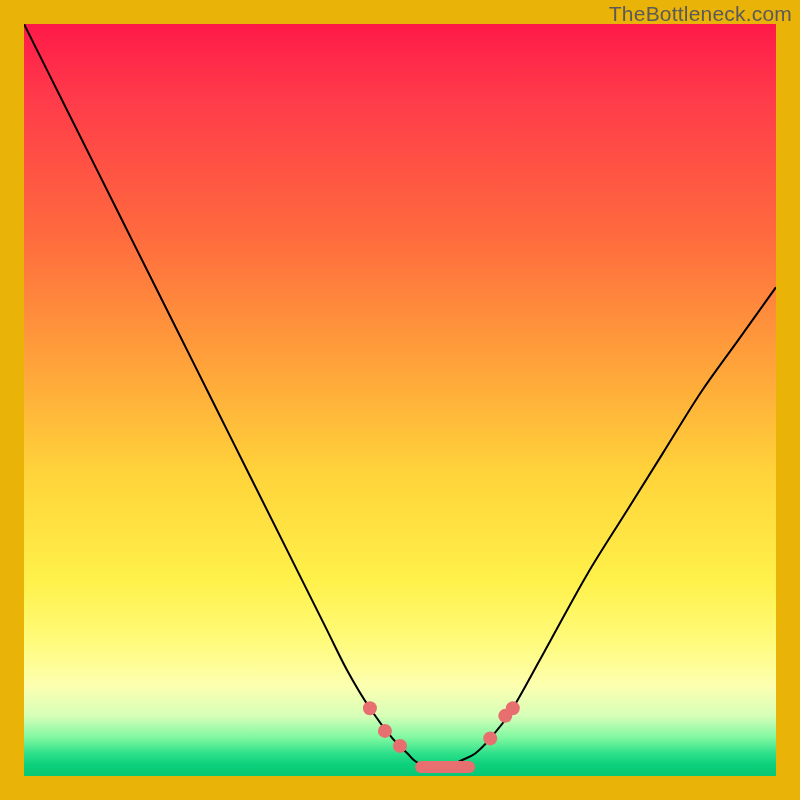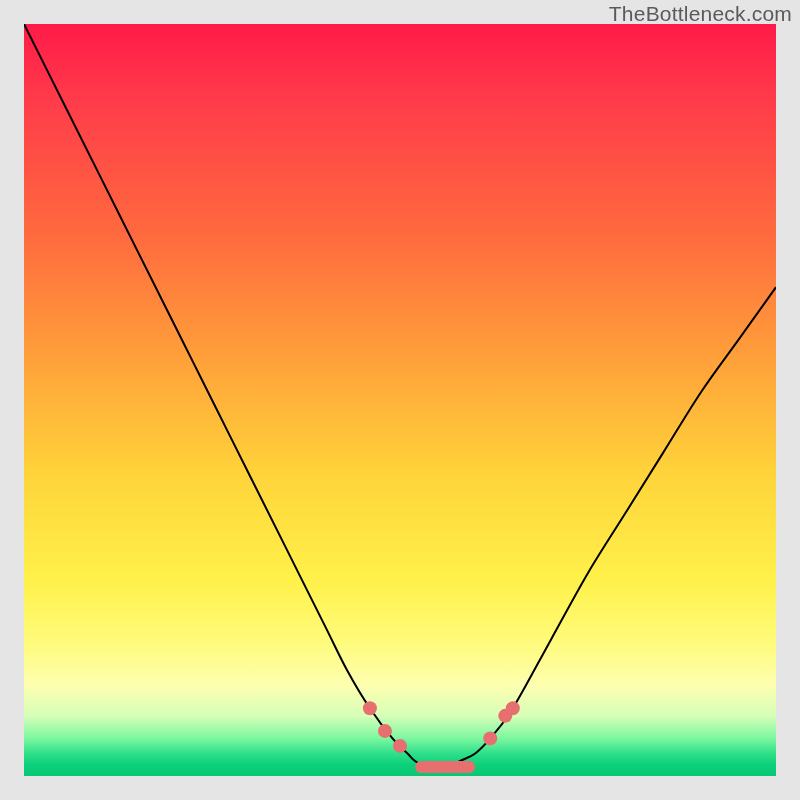--- a/index.html
+++ b/index.html
@@ -10,21 +10,21 @@
     overflow: hidden;
     background: #000;
     font-family: Arial, Helvetica, sans-serif;
   }
   .frame {
     position: absolute;
     left: 0;
     top: 0;
     width: 800px;
     height: 800px;
-    background: #e5e5e5;
+    background: #eab308;
     text-align: center;
   }
   .plot {
     position: absolute;
     left: 24px;
     top: 24px;
     width: 752px;
     height: 752px;
     
     background: linear-gradient(

